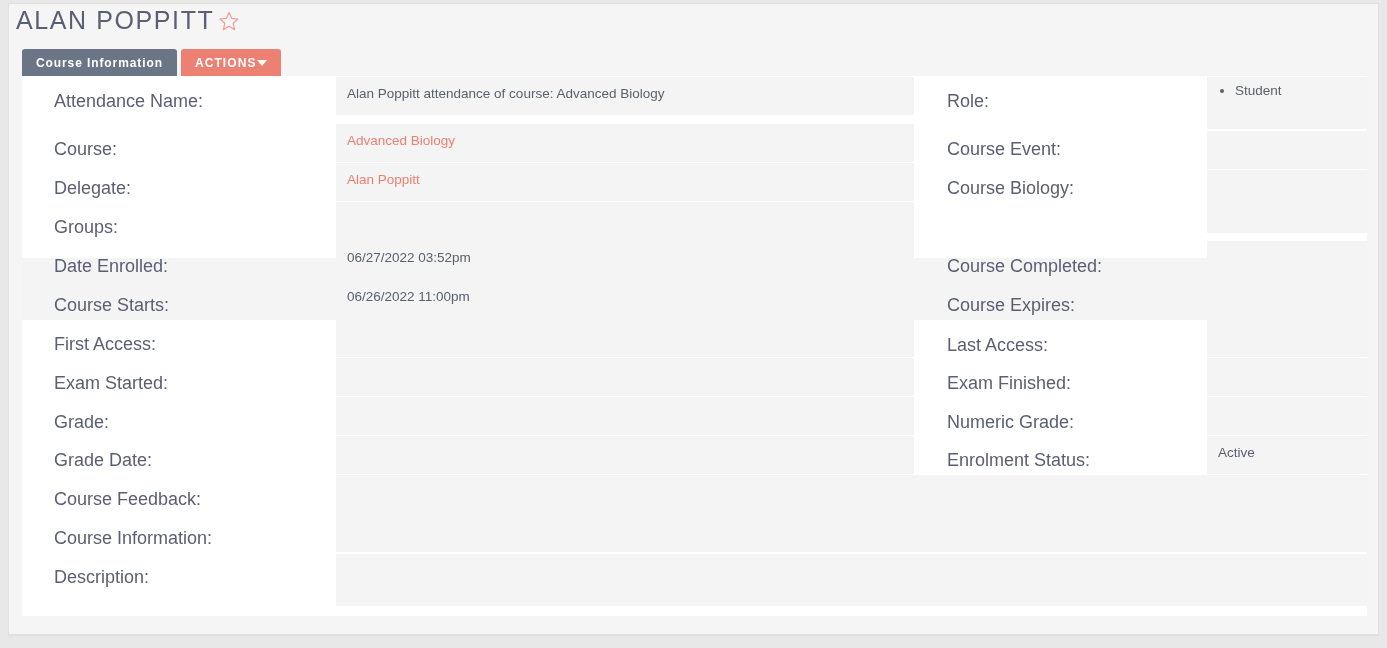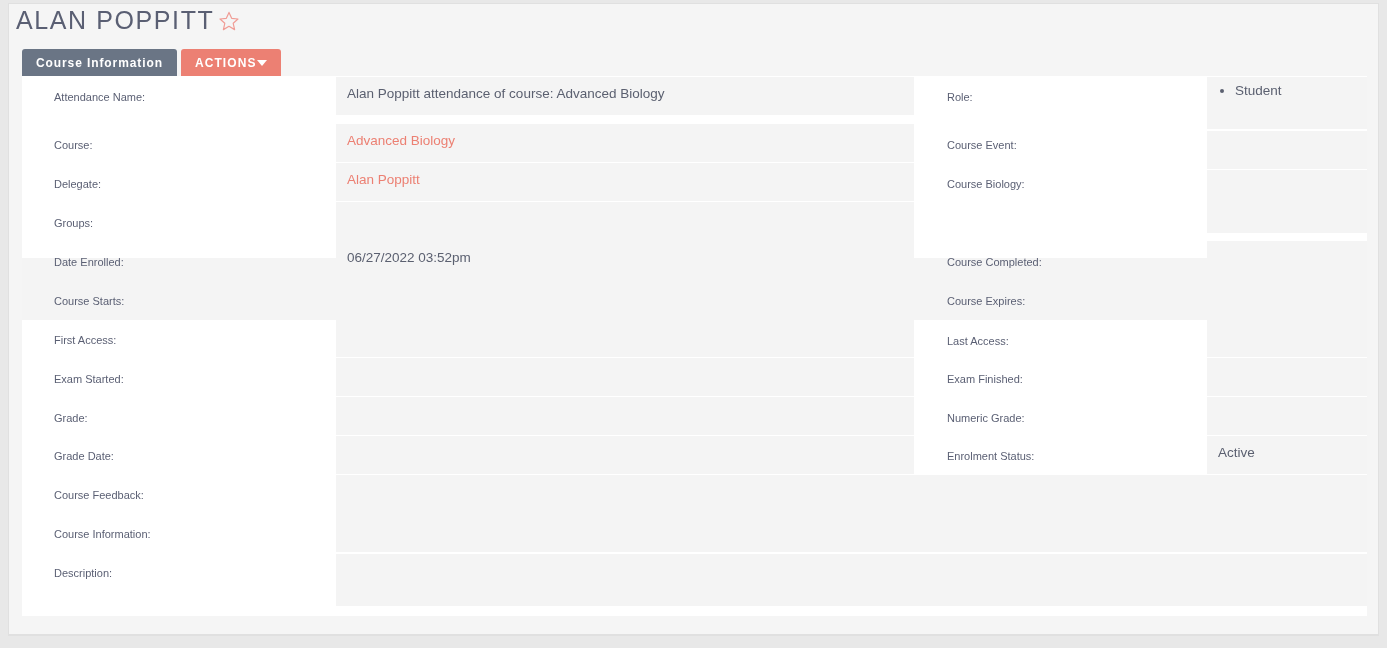--- a/index.html
+++ b/index.html
@@ -111,21 +111,21 @@
   }
 
   
   .grid {
     position: relative;
     width: 100%;
     height: 100%;
   }
 
   .lbl {
-    font-size: 11px;
+    font-size: 18px;
     color: #5a5f73;
     white-space: nowrap;
     font-family: "Liberation Sans", sans-serif;
   }
 
   .cell {
     background: #f4f4f4;
     font-size: 13.5px;
     color: #5b6070;
     padding: 9px 11px;
@@ -213,20 +213,23 @@
         </div>
         <div class="cell val-left" style="top:87px;height:38px;">
           <a class="link" href="#">Alan Poppitt</a>
         </div>
         <div class="cell val-left empty" style="top:126px;height:59px;">
           <span></span>
         </div>
         <div class="cell val-left" style="top:165px;height:38px;">
           <span>06/27/2022 03:52pm</span>
         </div>
+        <div class="cell val-left" style="top:204px;height:38px;">
+          <span>06/26/2022 11:00pm</span>
+        </div>
         <div class="cell val-left empty" style="top:243px;height:38px;">
           <span></span>
         </div>
         <div class="cell val-left empty" style="top:282px;height:38px;">
           <span></span>
         </div>
         <div class="cell val-left empty" style="top:321px;height:38px;">
           <span></span>
         </div>
         <div class="cell val-left empty" style="top:360px;height:38px;">

